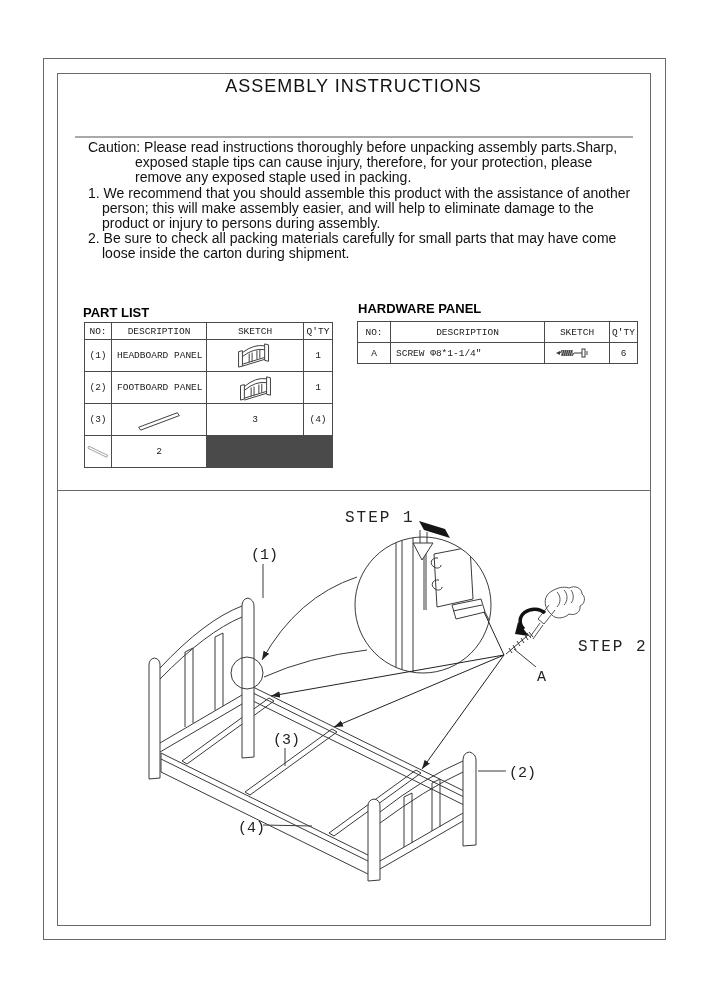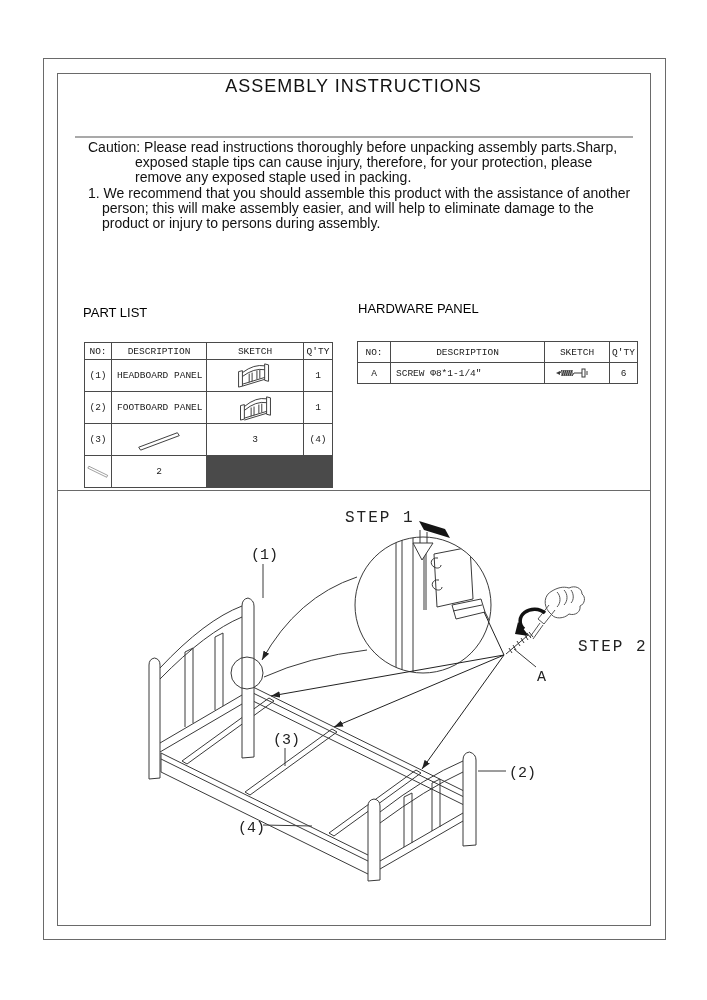--- a/index.html
+++ b/index.html
@@ -8,22 +8,22 @@
   .outer-rect{position:absolute;left:43px;top:58px;width:621px;height:880px;border:1.5px solid #6a6a6a;}
   .inner-rect{position:absolute;left:57px;top:73px;width:592px;height:851px;border:1px solid #6a6a6a;}
   .section-divider{position:absolute;left:57px;top:490px;width:593px;height:0;border-top:1.5px solid #6a6a6a;}
   .doc-title{position:absolute;left:57px;top:76px;width:593px;text-align:center;
              font-size:18px;letter-spacing:1px;color:#111;}
   .title-underline{position:absolute;left:75px;top:136px;width:558px;height:2px;background:#a9a9a9;}
   .body-text{position:absolute;left:88px;top:140px;width:549px;font-size:14px;line-height:15.2px;color:#111;}
   .para{margin:0;}
   .para-caution{padding-left:47px;text-indent:-47px;}
   .para-num{padding-left:14px;text-indent:-14px;}
-  .list-title{position:absolute;font-size:13px;font-weight:normal;color:#000;}
-  .grid-table{position:absolute;display:grid;gap:1px;background:#4a4a4a;border:1px solid #4a4a4a;margin-top:20px;}
+  .list-title{position:absolute;font-size:13px;font-weight:bold;color:#000;}
+  .grid-table{position:absolute;display:grid;gap:1px;background:#4a4a4a;border:1px solid #4a4a4a;}
   .grid-table>div{background:#fff;display:flex;align-items:center;font-family:"Liberation Mono",monospace;
                   font-size:9.5px;color:#222;overflow:hidden;}
   .c-center{justify-content:center;}
   .c-left{justify-content:flex-start;padding-left:5px;}
   #part-table{left:84px;top:322px;grid-template-columns:26px 94px 96px 28px;grid-template-rows:16px repeat(4,31px);}
   #hw-table{left:357px;top:321px;grid-template-columns:32px 153px 64px 27px;grid-template-rows:20px 20px;}
   .sketch-cell{justify-content:center;}
   svg{display:block;}
   .diagram-svg{position:absolute;left:57px;top:493px;}
   .cad-label{font-family:"Liberation Mono",monospace;fill:#222;}
@@ -36,20 +36,21 @@
   <div class="outer-rect"></div>
   <div class="inner-rect"></div>
   <div class="section-divider"></div>
 
   <div class="doc-title">ASSEMBLY INSTRUCTIONS</div>
   <div class="title-underline"></div>
 
   <div class="body-text">
     <p class="para para-caution"><span>Caution:</span> <span>Please read instructions thoroughly before unpacking assembly parts.Sharp, exposed staple tips can cause injury, therefore, for your protection, please remove any exposed staple used in packing.</span></p>
     <p class="para para-num"><span>1.</span> <span>We recommend that you should assemble this product with the assistance of another person; this will make assembly easier, and will help to eliminate damage to the product or injury to persons during assembly.</span></p>
+    <p class="para para-num"><span>2.</span> <span>Be sure to check all packing materials carefully for small parts that may have come loose inside the carton during shipment.</span></p>
   </div>
 
   <div class="list-title" style="left:83px;top:305px;">PART LIST</div>
 
   <div class="grid-table" id="part-table">
     <div class="c-center">NO:</div>
     <div class="c-center">DESCRIPTION</div>
     <div class="c-center">SKETCH</div>
     <div class="c-center">Q'TY</div>
 

